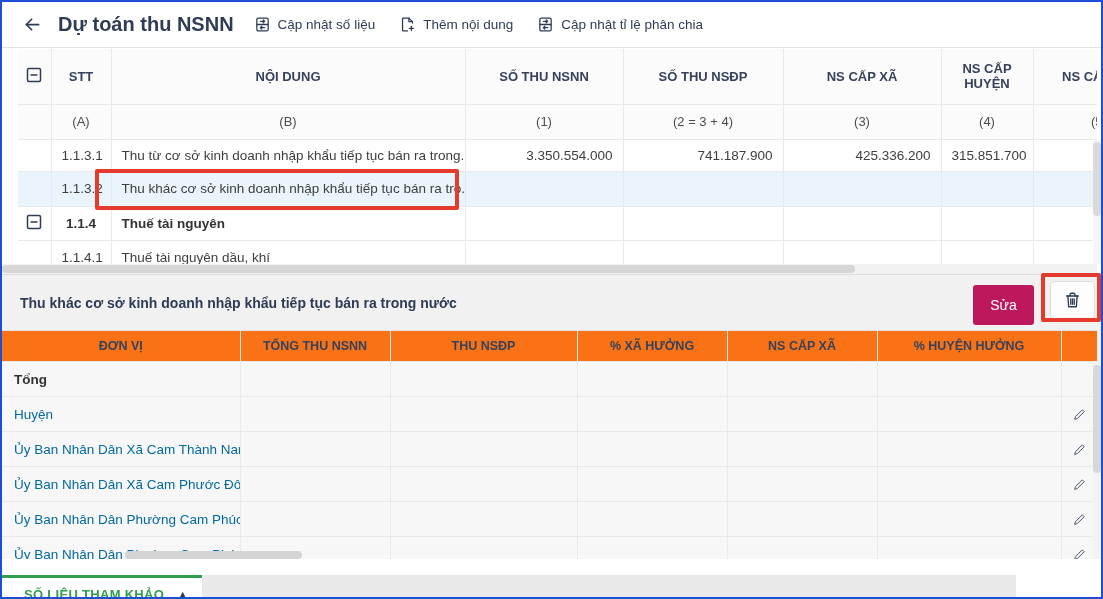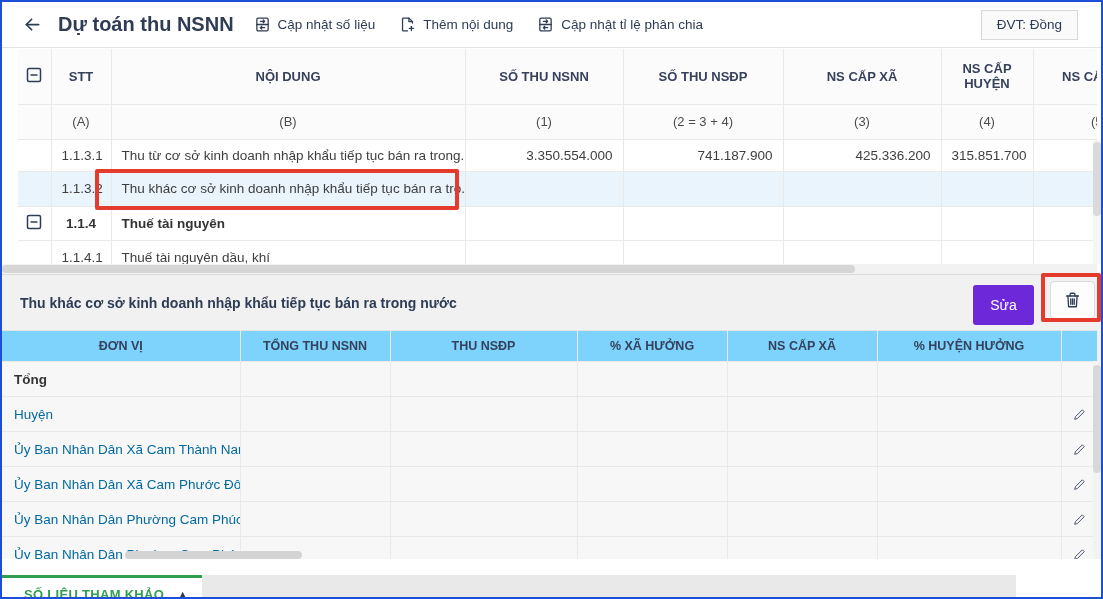--- a/index.html
+++ b/index.html
@@ -46,30 +46,30 @@
   
   .hscroll-top { position:absolute; left:0; top:262px; width:1095px; height:10px; background:#f2f2f2; }
   .hscroll-top .thumb { position:absolute; left:0; top:1px; width:853px; height:8px; background:#d6d6d6; border-radius:4px; }
   .vscroll-top { position:absolute; left:1091px; top:138px; width:8px; height:124px; background:#f6f6f6; }
   .vscroll-top .thumb { position:absolute; left:0; top:2px; width:8px; height:74px; background:#dadada; border-radius:4px; }
   
   .panel { position:absolute; left:0; top:272px; width:1099px; height:285px; background:#f1f1f1; border-top:1px solid #dcdcdc; overflow:hidden; }
   .panel-title { position:absolute; left:18px; top:20px; font-size:14px; font-weight:bold; color:#2e3c55; }
   .edit-btn {
     position:absolute; left:971px; top:10px; width:61px; height:40px;
-    background:#6d28d9; color:#fff; font-size:14px; border:none; border-radius:3px; cursor:pointer;
+    background:#be185d; color:#fff; font-size:14px; border:none; border-radius:3px; cursor:pointer;
     font-family:inherit;
   }
   .trash-btn {
     position:absolute; left:1048px; top:6px; width:45px; height:38px;
     background:#fdfdfd; border:1px solid #dcdcdc; border-radius:4px; cursor:pointer;
     display:flex; align-items:center; justify-content:center;
   }
   .detail-table-wrap { position:absolute; left:0; top:55px; width:1095px; height:230px; overflow:hidden; }
-  .detail-table th { background:#7dd3fc; font-size:12.5px; font-weight:bold; color:#36415c; text-align:center; height:31px; border-top:1px solid #e2e2e2; }
+  .detail-table th { background:#f97316; font-size:12.5px; font-weight:bold; color:#36415c; text-align:center; height:31px; border-top:1px solid #e2e2e2; }
   .detail-table th, .detail-table td { border-right:1px solid #e2e2e2; border-bottom:1px solid #e2e2e2; }
   .detail-table tbody tr { height:35px; }
   .detail-table tbody td { background:#f7f7f7; font-size:13.5px; color:#0369a1; }
   .detail-table td.unit { padding-left:12px; }
   .detail-table tr.boldrow td { font-weight:bold; color:#333; }
   .detail-table td.edit { text-align:center; padding:0; }
   .pencil-btn { display:inline-flex; align-items:center; justify-content:center; width:24px; height:24px; cursor:pointer; }
   .vscroll-bot { position:absolute; left:1091px; top:86px; width:8px; height:199px; background:#f3f3f3; }
   .vscroll-bot .thumb { position:absolute; left:0; top:4px; width:8px; height:108px; background:#d8d8d8; border-radius:4px; }
   .hscroll-bot-thumb { position:absolute; left:123px; top:276px; width:177px; height:8px; background:#d4d4d4; border-radius:4px; }
@@ -123,21 +123,20 @@
         <svg width="17" height="17" viewBox="0 0 24 24" fill="none" stroke="#2e3c55" stroke-width="1.8" stroke-linecap="round" stroke-linejoin="round">
             <rect x="4" y="3" width="16" height="18" rx="2"></rect>
             <line x1="4" y1="12" x2="20" y2="12"></line>
             <path d="M9 7.5h6m0 0l-2-2m2 2l-2 2"></path>
             <path d="M15 16.5H9m0 0l2-2m-2 2l2 2"></path>
           </svg>
         <span>Cập nhật tỉ lệ phân chia</span>
       </span>
     </div>
   </div>
-  <div class="unit-badge">ĐVT: Đồng</div>
 
   <div class="main-table-wrap">
     <table class="grid main-table">
       <colgroup>
         <col style="width:33px">
           <col style="width:60px">
           <col style="width:354px">
           <col style="width:158px">
         <col style="width:160px">
           <col style="width:158px">

